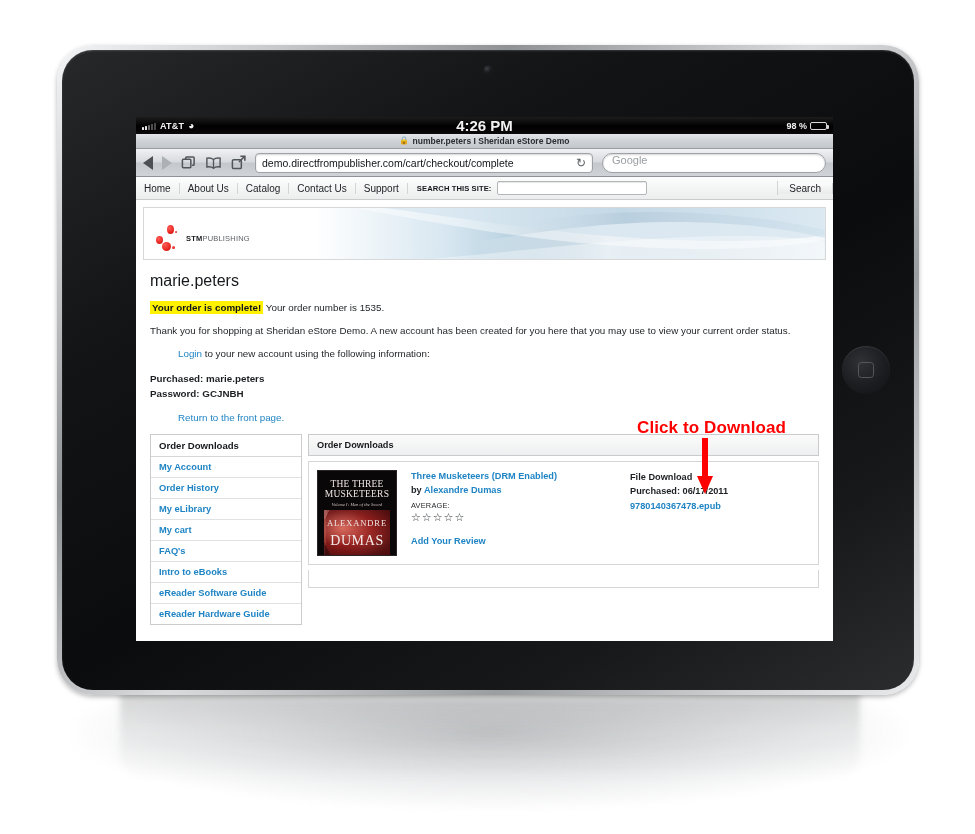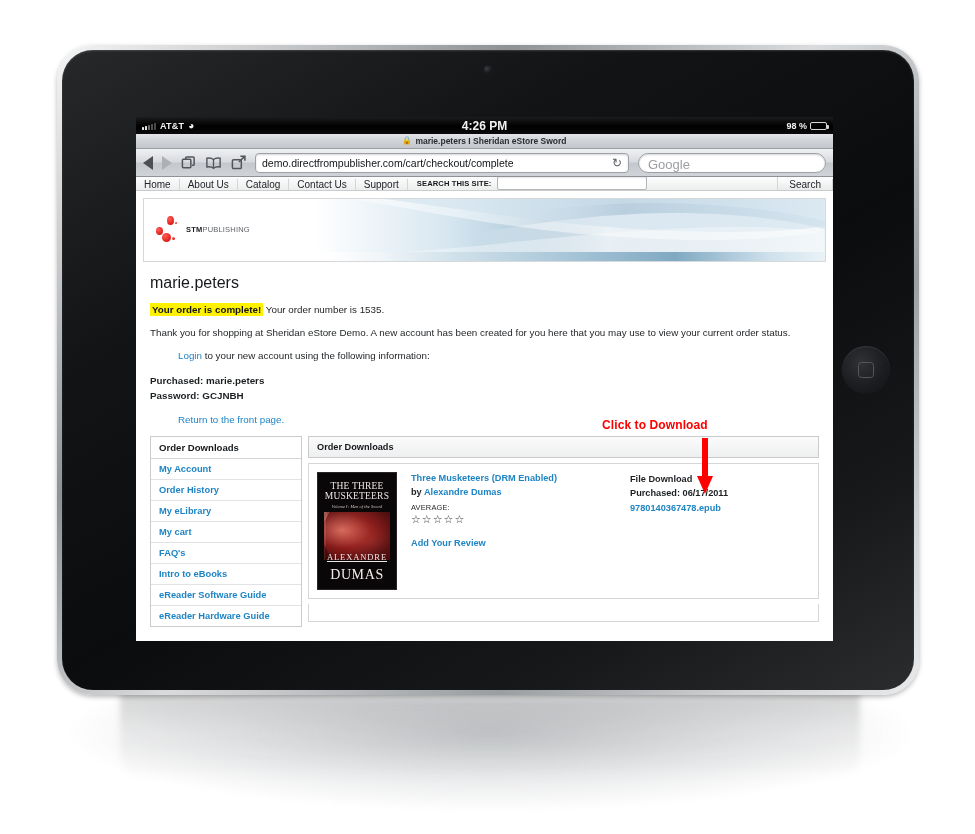--- a/index.html
+++ b/index.html
@@ -104,21 +104,21 @@
   .signal-bars i { display:block; width:2px; background:#e8e8e8; border-radius:0.5px; }
   .signal-bars i:nth-child(1){height:3px;}
   .signal-bars i:nth-child(2){height:4px;}
   .signal-bars i:nth-child(3){height:5px;opacity:.45;}
   .signal-bars i:nth-child(4){height:6px;opacity:.35;}
   .signal-bars i:nth-child(5){height:7px;opacity:.30;}
   .carrier-name { letter-spacing: .2px; }
   .wifi-glyph { font-size: 10px; line-height: 1; }
   .status-center {
     position: absolute; left: 0; right: 0;
-    text-align: center; font-size: 12px; font-weight: bold;
+    text-align: center; font-size: 15px; font-weight: bold;
     pointer-events: none;
   }
   .status-right {
     margin-left: auto; display: flex; align-items: center; gap: 3px;
     font-size: 9px; font-weight: bold;
   }
   .battery-icon {
     width: 17px; height: 8px;
     border: 1px solid #d8d8d8; border-radius: 2px;
     position: relative; padding: 1px;
@@ -164,42 +164,42 @@
     border-radius: 4px;
     display: flex; align-items: center;
     padding: 0 6px;
     font-size: 10.5px; color: #111417;
     box-shadow: inset 0 1px 2px rgba(0,0,0,0.17);
     min-width: 0;
   }
   #url-text { flex:1 1 auto; white-space:nowrap; overflow:hidden; text-overflow:ellipsis; }
   #reload-icon { color:#5a5e63; font-size:12px; margin-left:4px; }
   #search-field {
-    width: 188px; height: 20px; flex: none;
+    width: 224px; height: 20px; flex: none;
     background: #ffffff;
     border: 1px solid #9ea1a6;
     border-radius: 10px;
-    display: flex; align-items: flex-end;
+    display: flex; align-items: flex-start;
     padding: 0 9px;
-    font-size: 13px; color: #9b9ea3;
+    font-size: 11px; color: #9b9ea3;
     box-shadow: inset 0 1px 2px rgba(0,0,0,0.17);
   }
 
   
   #webpage {
     height: 464px;
     background: #ffffff;
     overflow: hidden;
     position: relative;
   }
 
   
   #site-nav {
-    display: flex; align-items: flex-end;
-    height: 14px;
+    display: flex; align-items: center;
+    height: 23px;
     background: linear-gradient(to bottom,#fdfdfd 0%,#eceded 100%);
     border-bottom: 1px solid #c9cbcd;
     font-size: 10px; color: #22262a;
   }
   .nav-tab {
     display: flex; align-items: center;
     padding: 0 8px;
     border-right: 1px solid #d2d4d6;
     cursor: pointer;
     white-space: nowrap;
@@ -229,21 +229,21 @@
   #nav-account-links {
     display:flex; align-items:center; gap:13px;
     padding: 0 10px 0 18px;
     margin-left:auto; white-space:nowrap;
   }
   .account-link { cursor:pointer; }
 
   
   #site-banner {
     margin: 7px 7px 0 7px;
-    height: 64px;
+    height: 53px;
     border: 1px solid #d6d8da;
     background: linear-gradient(to right,#ffffff 0%,#ffffff 27%,#f2f6f9 34%,#cfe0ea 46%,#a8c6d8 62%,#7fa9c2 78%,#cfe1ec 92%,#eaf2f7 100%);
     position: relative; overflow: hidden;
   }
   #banner-waves { position:absolute; inset:0; }
   #logo-block {
     position: absolute; left: 12px; top: 17px;
     display: flex; align-items: center; gap: 4px;
   }
   #logo-dots { position: relative; width: 26px; height: 26px; }
@@ -307,21 +307,21 @@
     border-top: none;
     background: #ffffff;
     margin-top: 5px;
     padding: 8px;
     display: flex; gap: 14px;
   }
   .download-card.first { border-top: 1px solid #d4d6d8; }
 
   
   #book-cover {
-    width: 80px; height: 118px; flex: none;
+    width: 80px; height: 86px; flex: none;
     background: #0a0708;
     border: 1px solid #2a2425;
     position: relative; overflow: hidden;
   }
   .cover-title {
     position:absolute; left:0; right:0; top:8px;
     text-align:center; color:#efe6e4;
     font-family:"Liberation Serif", serif;
     font-size:9.5px; line-height:1.08; letter-spacing:.2px;
   }
@@ -342,21 +342,21 @@
     content:''; position:absolute; inset:0;
     background:
       linear-gradient(118deg, rgba(255,220,210,0.22) 0 6%, rgba(0,0,0,0) 6% 14%),
       linear-gradient(62deg, rgba(0,0,0,0.30) 0 9%, rgba(0,0,0,0) 9% 20%),
       linear-gradient(92deg, rgba(255,170,150,0.16) 0 4%, rgba(0,0,0,0) 4% 17%);
   }
   .cover-author-first {
     position:absolute; left:0; right:0; bottom:27px;
     text-align:center; color:#f0e7e5;
     font-family:"Liberation Serif", serif;
-    font-size:8.5px; letter-spacing:.9px;text-decoration:underline;
+    font-size:8.5px; letter-spacing:.9px;
   }
   .cover-author-last {
     position:absolute; left:0; right:0; bottom:6px;
     text-align:center; color:#f3ebe9;
     font-family:"Liberation Serif", serif;
     font-size:14px; letter-spacing:.6px;
   }
 
   
   #book-meta { flex: 1 1 auto; min-width: 0; font-size: 9.2px; line-height: 1.5; }
@@ -369,22 +369,22 @@
 
   
   #file-column { width: 180px; flex: none; font-size: 9.2px; line-height: 1.55; }
   #file-download-label { font-weight: bold; color:#1d2023; }
   #purchased-line { font-weight: bold; color:#1d2023; }
   #epub-link { color:#1f84c4; font-weight:bold; cursor:pointer; }
 
   
   #annotation-label {
     position: absolute;
-    left: 602px; top: 418px;
-    font-size: 12px; font-weight: bold; color: #ff0000;
+    left: 637px; top: 418px;
+    font-size: 17px; font-weight: bold; color: #ff0000;
     letter-spacing: .1px;
     white-space: nowrap;
   }
   #annotation-arrow {
     position: absolute;
     left: 697px; top: 438px;
     width: 16px; height: 56px;
   }
 </style>
 </head>
@@ -422,21 +422,21 @@
       <div class="status-right">
         <span>98 %</span>
         <span class="battery-icon">
           <span class="battery-fill"></span>
         </span>
       </div>
     </div>
 
     <div id="safari-title-bar">
       <span class="lock-glyph">🔒</span>
-      <span>marie.peters I Sheridan eStore Sword</span>
+      <span>number.peters I Sheridan eStore Demo</span>
     </div>
 
     <div id="safari-toolbar">
       <div class="nav-arrow back"></div>
       <div class="nav-arrow fwd"></div>
       <span class="tb-icon">
         <svg width="15" height="15" viewBox="0 0 16 16">
             <rect x="1.5" y="4.5" width="9" height="9" rx="1" fill="none" stroke="#52565b" stroke-width="1.6"></rect>
             <path d="M5 4.2V3a1 1 0 0 1 1-1h7a1 1 0 0 1 1 1v7a1 1 0 0 1-1 1h-1.2" fill="none" stroke="#52565b" stroke-width="1.6"></path>
           </svg>

